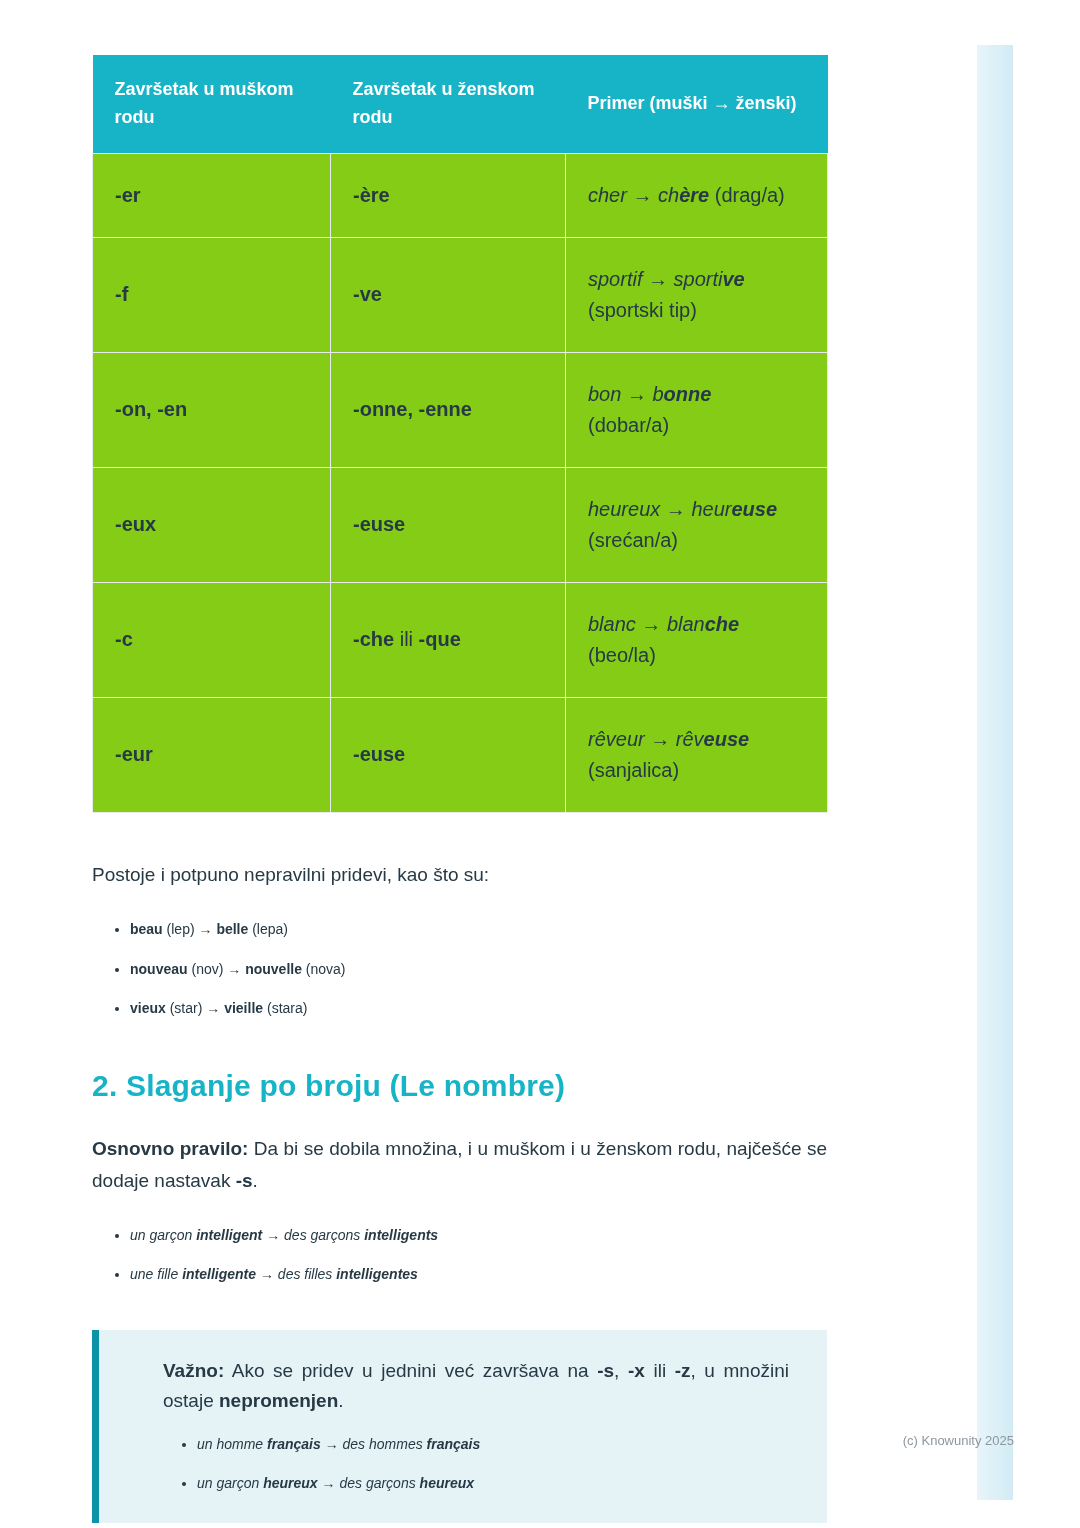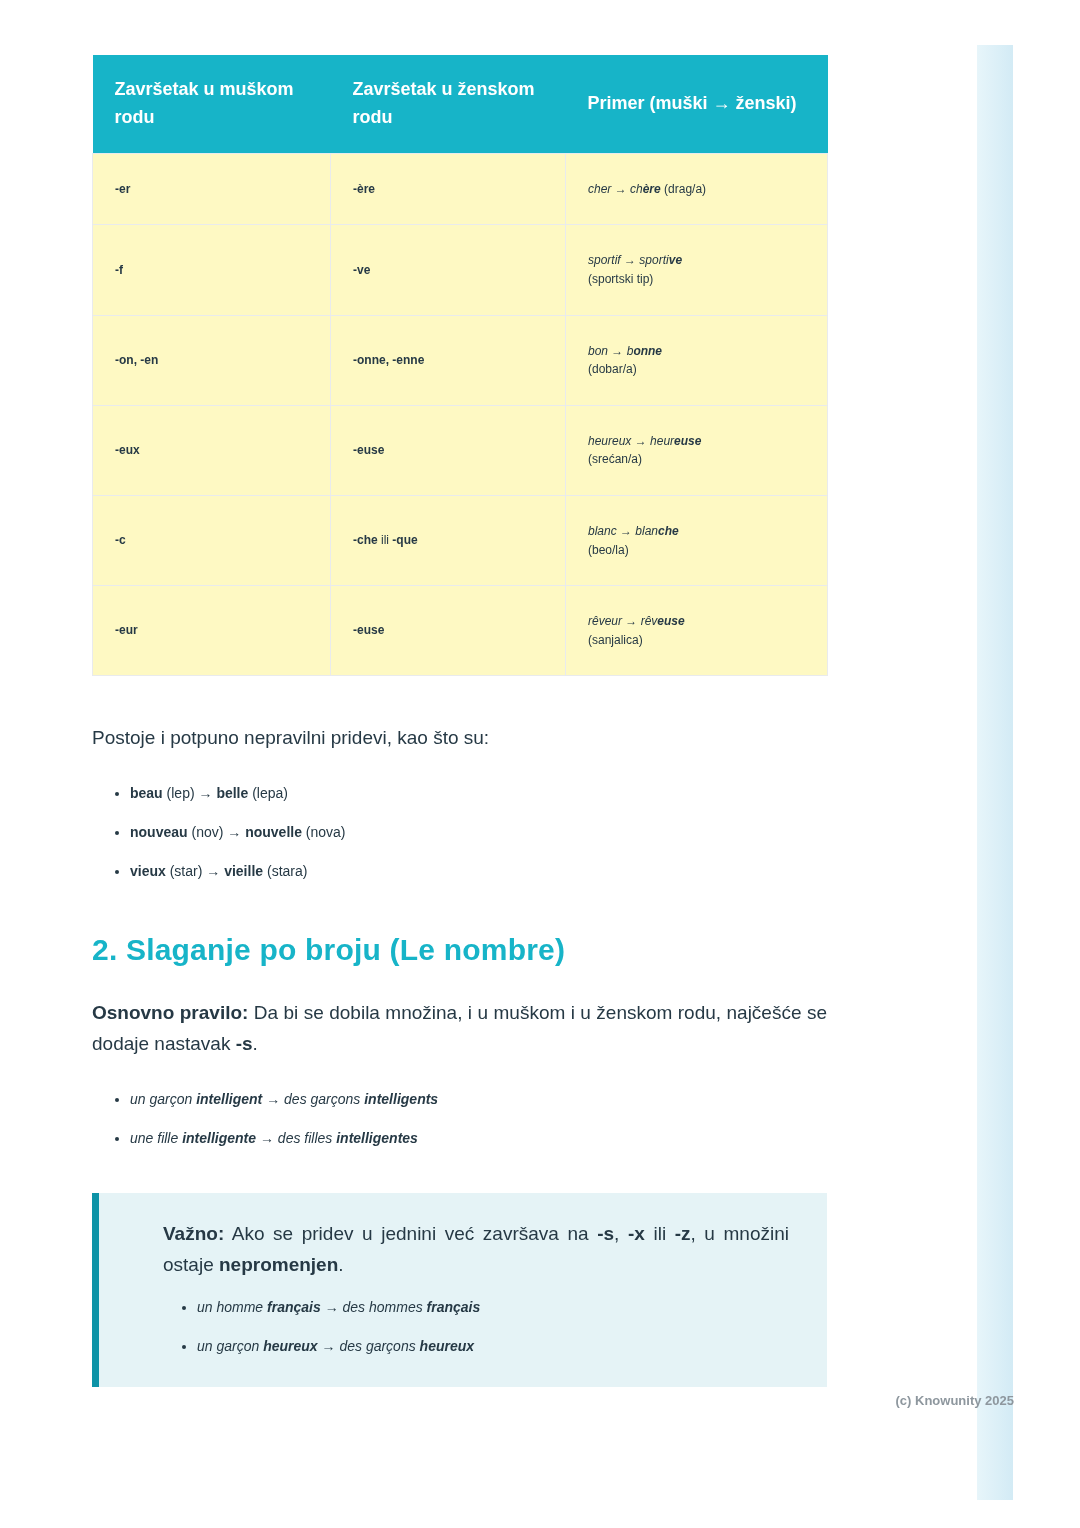--- a/index.html
+++ b/index.html
@@ -27,26 +27,26 @@
   table.endings th:nth-child(1){ width:238px; }
   table.endings th:nth-child(2){ width:235px; }
   table.endings th:nth-child(3){ width:262px; }
   thead th{
     background:var(--accent,#17b4c8);
     color:#ffffff; text-align:left; font-weight:700;
     font-size:18px; line-height:1.55;
     padding:21px 22px; vertical-align:middle;
   }
   tbody td{
-    background:#fef9c3;
+    background:#84cc16;
     border:1px solid #e9ebed;
     padding:26px 22px;
     vertical-align:middle;
     line-height:1.55;
-    font-size:12px;
+    font-size:20px;
     color:#263945;
   }
   .b{ font-weight:700; }
   .i{ font-style:italic;text-align:center; }
   
   .para{
     font-size:19px; line-height:1.65; margin-top:46px; width:735px;
   }
   .para.tight{ margin-top:30px; }
   .justify{ text-align:justify; }
@@ -66,22 +66,22 @@
     margin-top:44px; width:735px;
     background:var(--callout-bg,#e5f3f6);
     border-left:7px solid var(--callout-border,#0d93a7);
     padding:26px 38px 12px 64px;
   }
   .callout .para{ margin-top:0; width:auto; font-size:19px; line-height:1.6; }
   .callout ul.bullets{ margin:16px 0 0 10px; width:auto; }
   .callout ul.bullets li{ margin-bottom:17px; }
   
   .copyright{
-    position:absolute; top:1393px; right:66px;
-    font-size:13px; color:#8e979e; z-index:2;font-weight:bold;
+    position:absolute; top:1433px; right:66px;
+    font-size:13px; color:#8e979e; z-index:2;
   }
 </style>
 </head>
 <body>
 
 <div class="content">
 
   <table class="endings">
     <thead>
       <tr>

